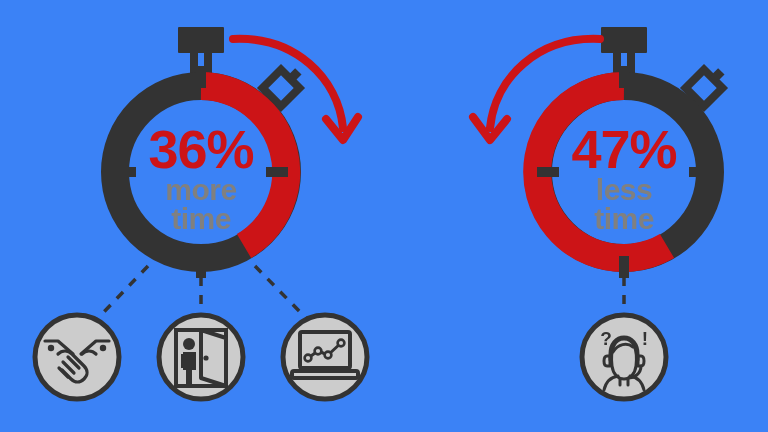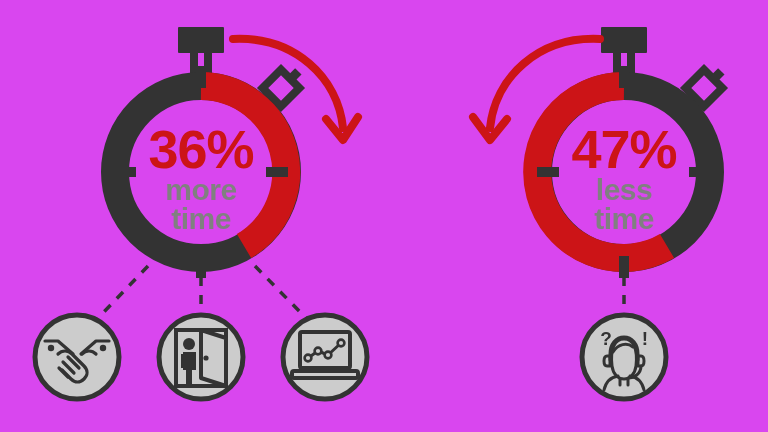--- a/index.html
+++ b/index.html
@@ -10,21 +10,21 @@
   body {
     width: 768px;
     height: 432px;
     overflow: hidden;
     font-family: "Liberation Sans", sans-serif;
   }
   #infographic {
     position: relative;
     width: 768px;
     height: 432px;
-    background: #d946ef;
+    background: #3b82f6;
   }
   #infographic svg.stage {
     position: absolute;
     top: 0;
     left: 0;
     width: 768px;
     height: 432px;
   }
   .pct-text {
     font-family: "Liberation Sans", sans-serif;

